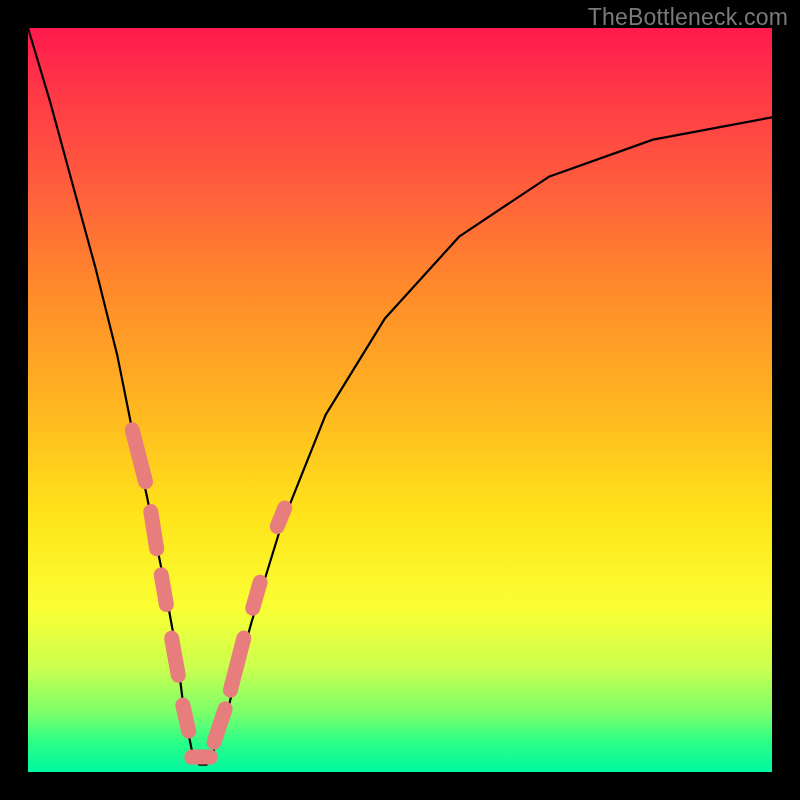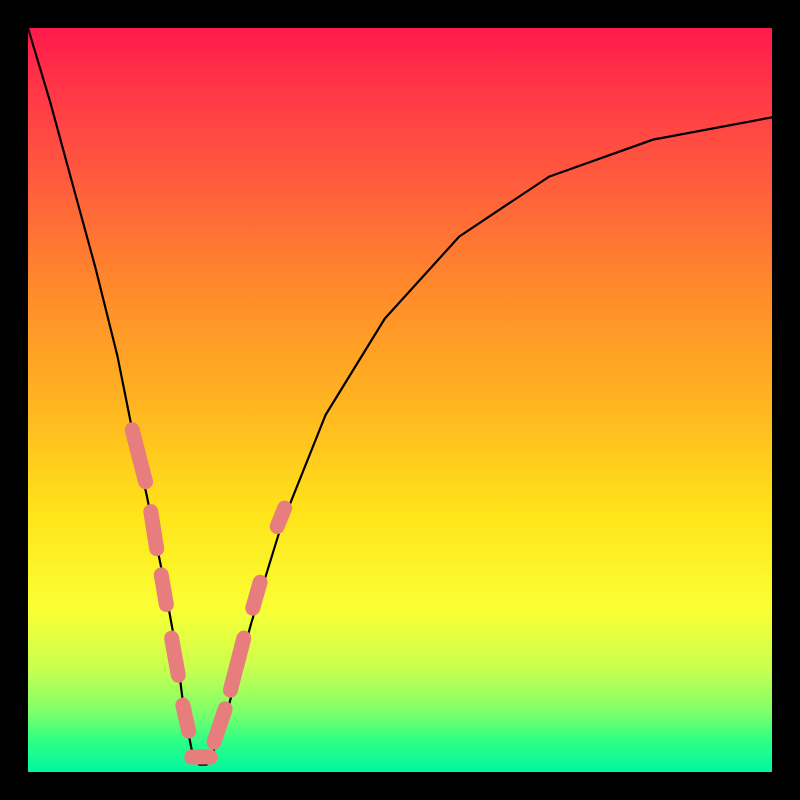--- a/index.html
+++ b/index.html
@@ -80,13 +80,14 @@
           <path d="M143.6 610.1 L150.3 647.3" class="highlight" stroke="#e87d7d"></path>
           <path d="M154.8 677.0 L160.7 703.1" class="highlight" stroke="#e87d7d"></path>
           <path d="M163.7 729.1 L182.3 729.1" class="highlight" stroke="#e87d7d"></path>
           <path d="M186.0 714.2 L197.2 680.8" class="highlight" stroke="#e87d7d"></path>
           <path d="M202.4 662.2 L215.8 610.1" class="highlight" stroke="#e87d7d"></path>
           <path d="M224.7 580.3 L232.1 554.3" class="highlight" stroke="#e87d7d"></path>
           <path d="M249.2 498.5 L256.7 479.9" class="highlight" stroke="#e87d7d"></path>
         </g>
     </svg>
   </div>
+  <div class="watermark">TheBottleneck.com</div>
 </div>
 
 </body></html>

